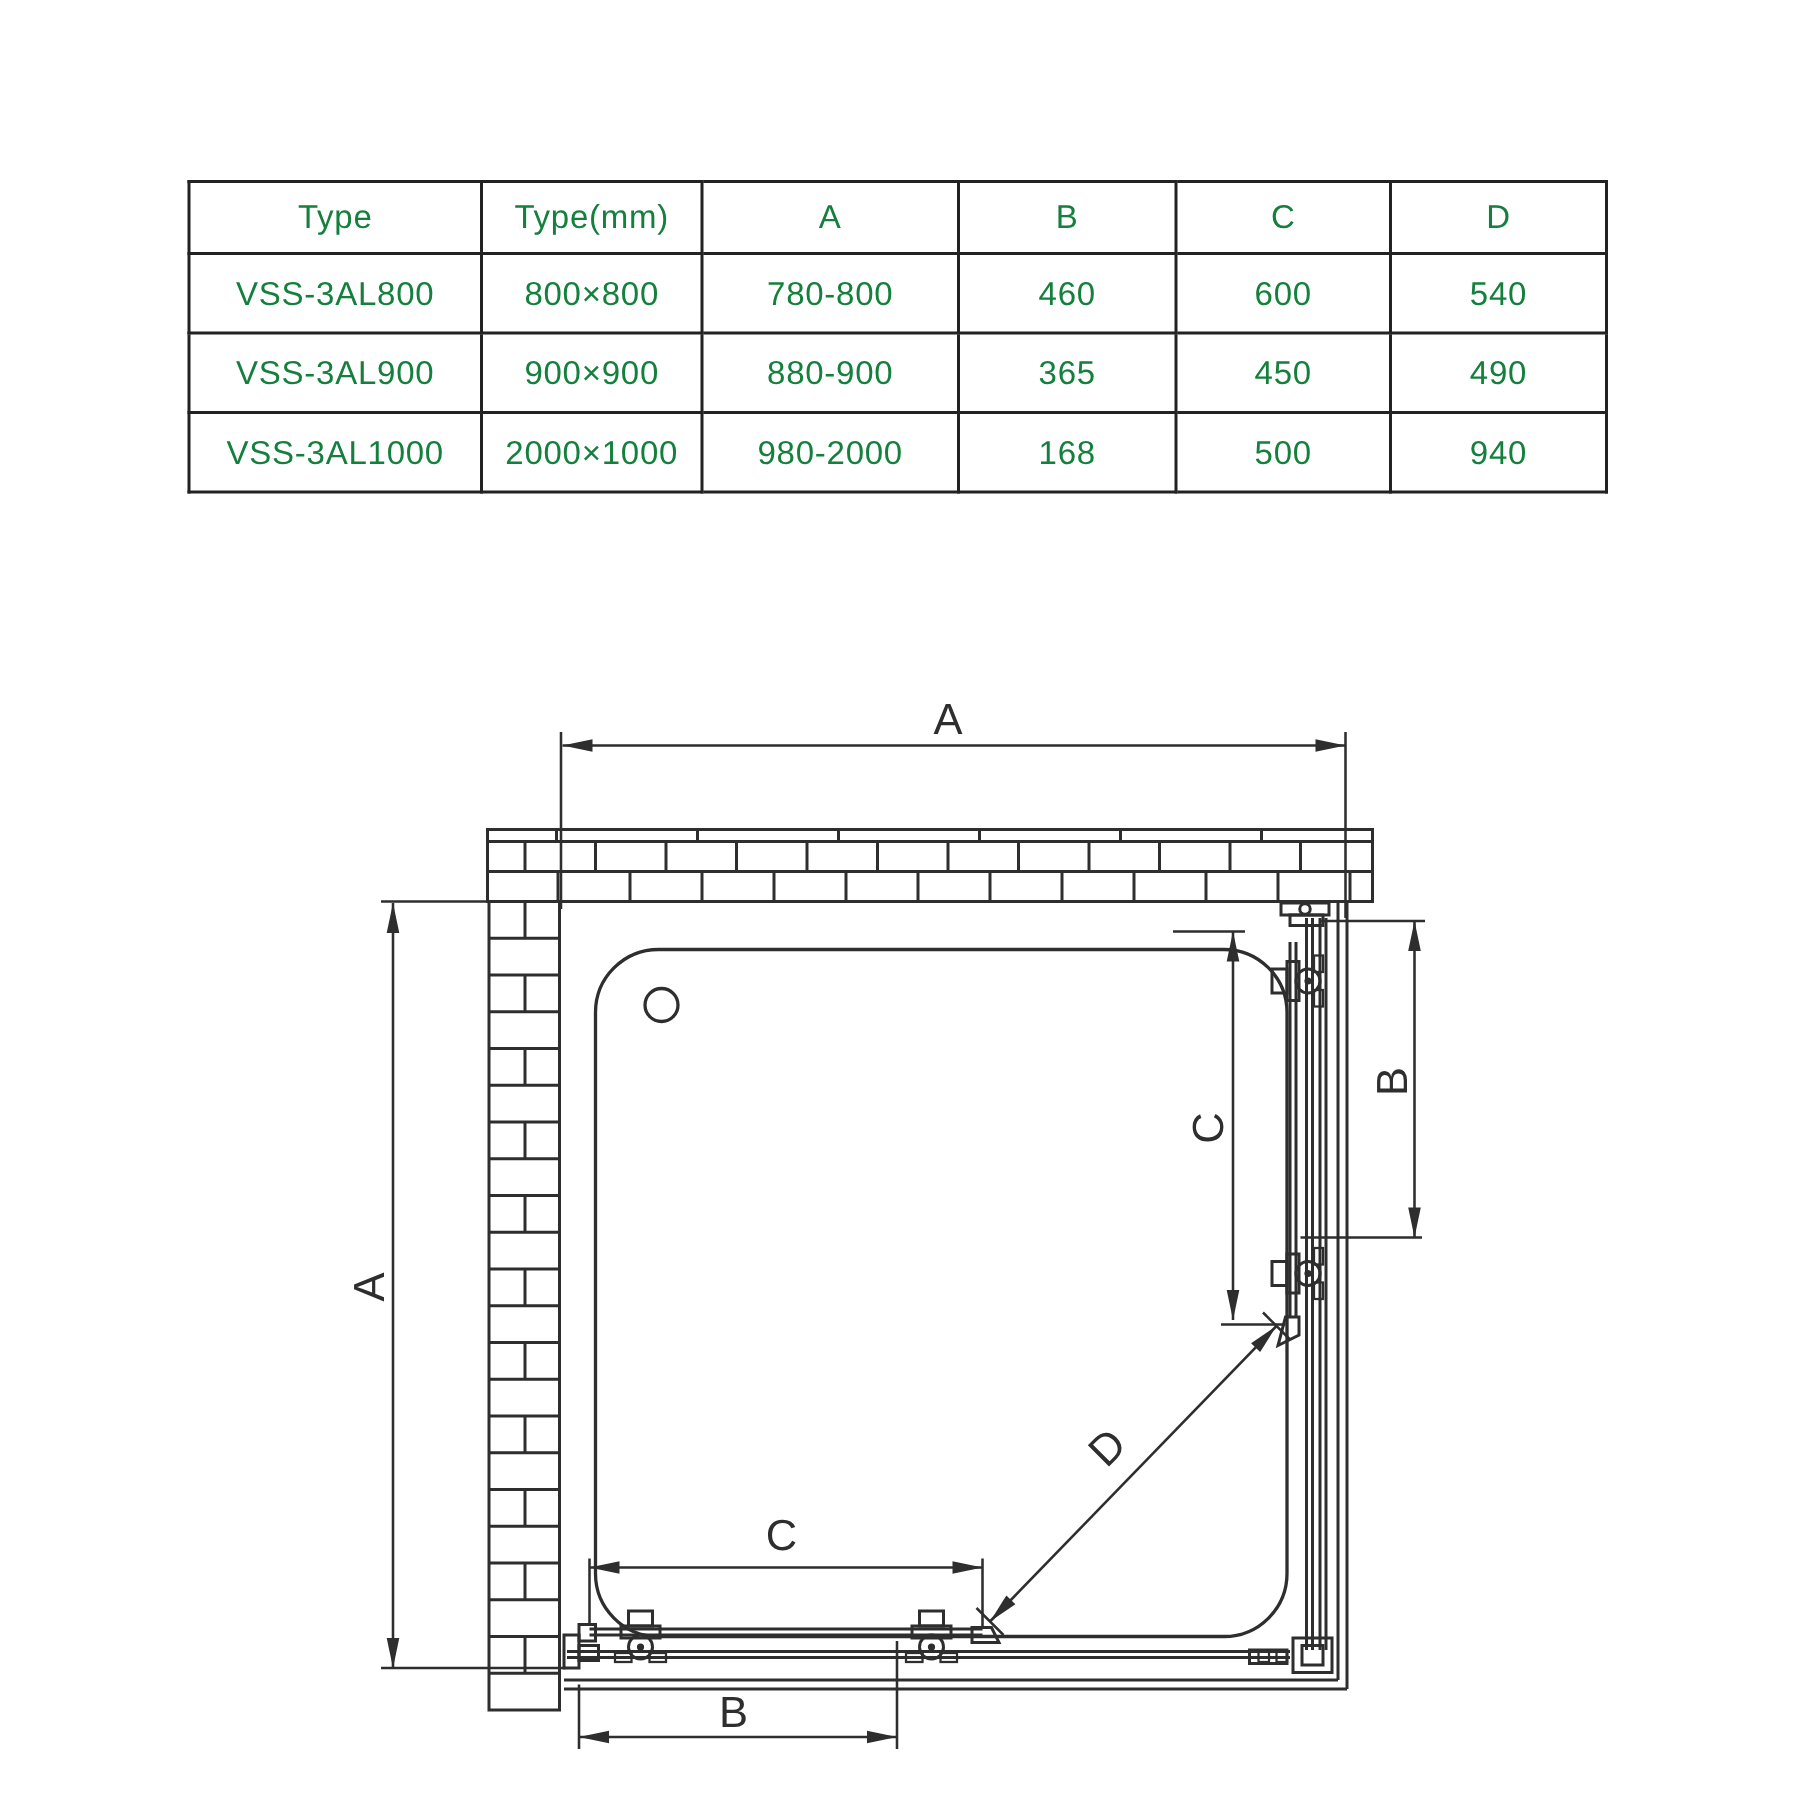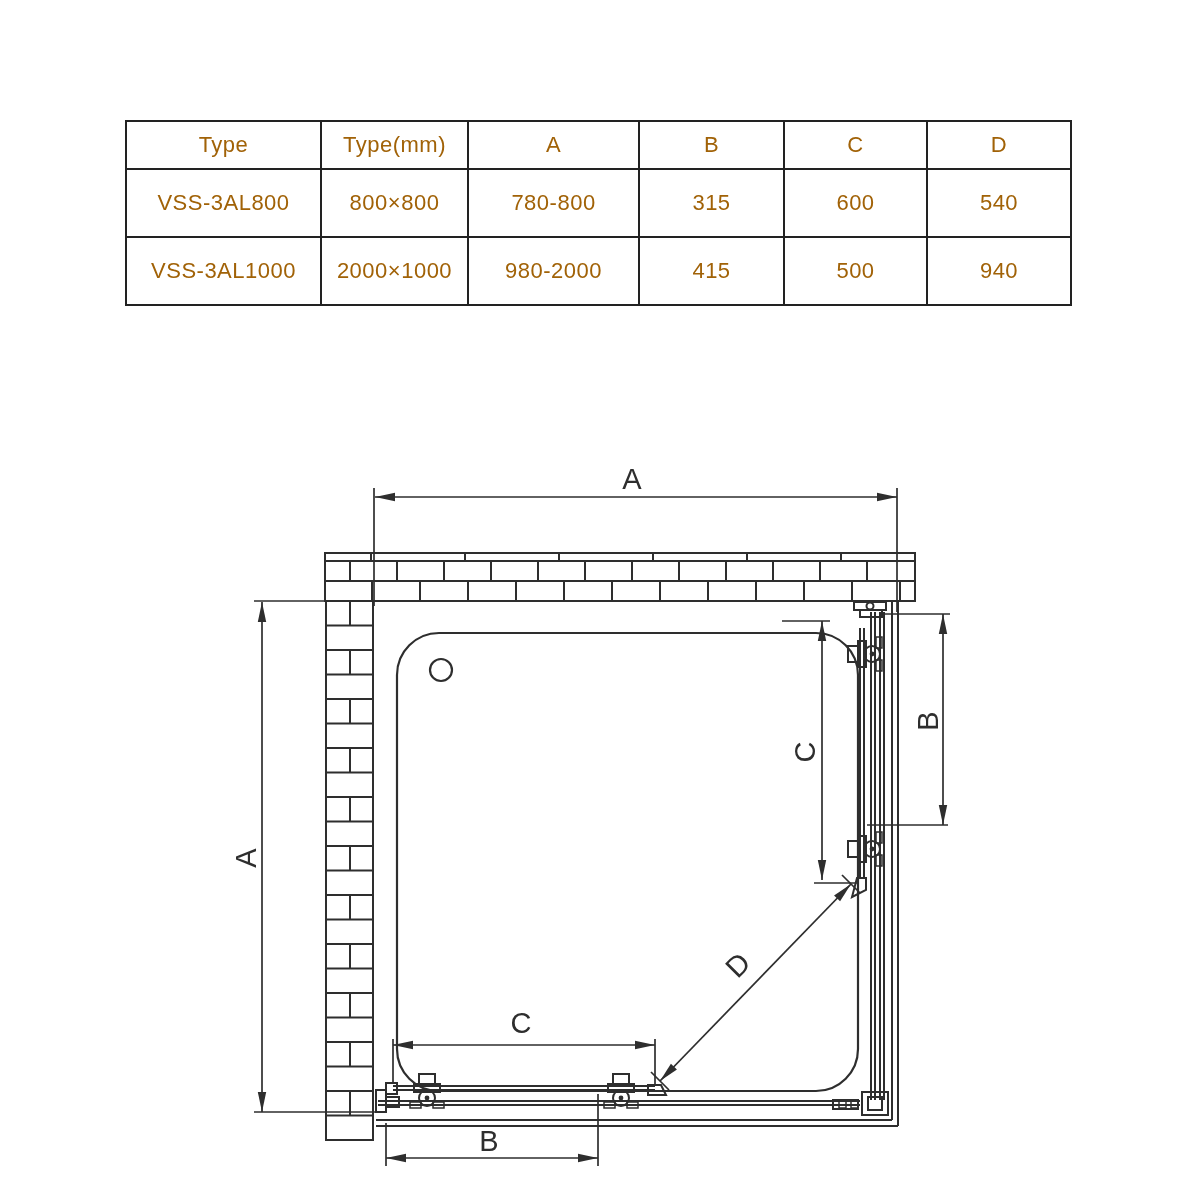--- a/index.html
+++ b/index.html
@@ -1,21 +1,21 @@
 <!DOCTYPE html>
 <html><head>
 <meta charset="utf-8">
 <style>
   html,body{margin:0;padding:0;background:#fff;}
   .page{position:relative;width:1200px;height:1200px;background:#fff;overflow:hidden;
         font-family:"Liberation Sans",sans-serif;}
   table.spec{position:absolute;left:125px;top:120px;border-collapse:collapse;table-layout:fixed;}
   table.spec td,table.spec th{border:2px solid #222;text-align:center;vertical-align:middle;
-        font-size:22px;font-weight:400;color:#a16207;padding:0;letter-spacing:.5px;}
-  tr.hd{height:48px;} tr.rw{height:68px;}
+        font-size:22px;font-weight:400;color:#15803d;padding:0;letter-spacing:.5px;}
+  tr.hd{height:48px;} tr.rw{height:53px;}
   svg.diagram{position:absolute;left:0;top:0;width:1200px;height:1200px;}
   svg text{font-family:"Liberation Sans",sans-serif;font-size:29px;fill:#2e2e2e;}
 </style>
 </head>
 <body>
 
 <div class="page">
 
   <table class="spec">
     <colgroup>
@@ -32,29 +32,37 @@
       <th>Type(mm)</th>
       <th>A</th>
       <th>B</th>
       <th>C</th>
       <th>D</th>
     </tr>
     <tr class="rw">
       <td>VSS-3AL800</td>
       <td>800×800</td>
       <td>780-800</td>
-      <td>315</td>
+      <td>460</td>
       <td>600</td>
       <td>540</td>
+    </tr>
+    <tr class="rw">
+      <td>VSS-3AL900</td>
+      <td>900×900</td>
+      <td>880-900</td>
+      <td>365</td>
+      <td>450</td>
+      <td>490</td>
     </tr>
     <tr class="rw">
       <td>VSS-3AL1000</td>
       <td>2000×1000</td>
       <td>980-2000</td>
-      <td>415</td>
+      <td>168</td>
       <td>500</td>
       <td>940</td>
     </tr>
   </tbody>
     </table>
 
   <svg class="diagram" viewBox="0 0 1200 1200">
     <g id="walls">
         <rect x="325" y="553" width="590" height="48" fill="none" stroke="#2e2e2e" stroke-width="2"></rect>
         <line x1="325" y1="561" x2="915" y2="561" stroke="#2e2e2e" stroke-width="2"></line>

